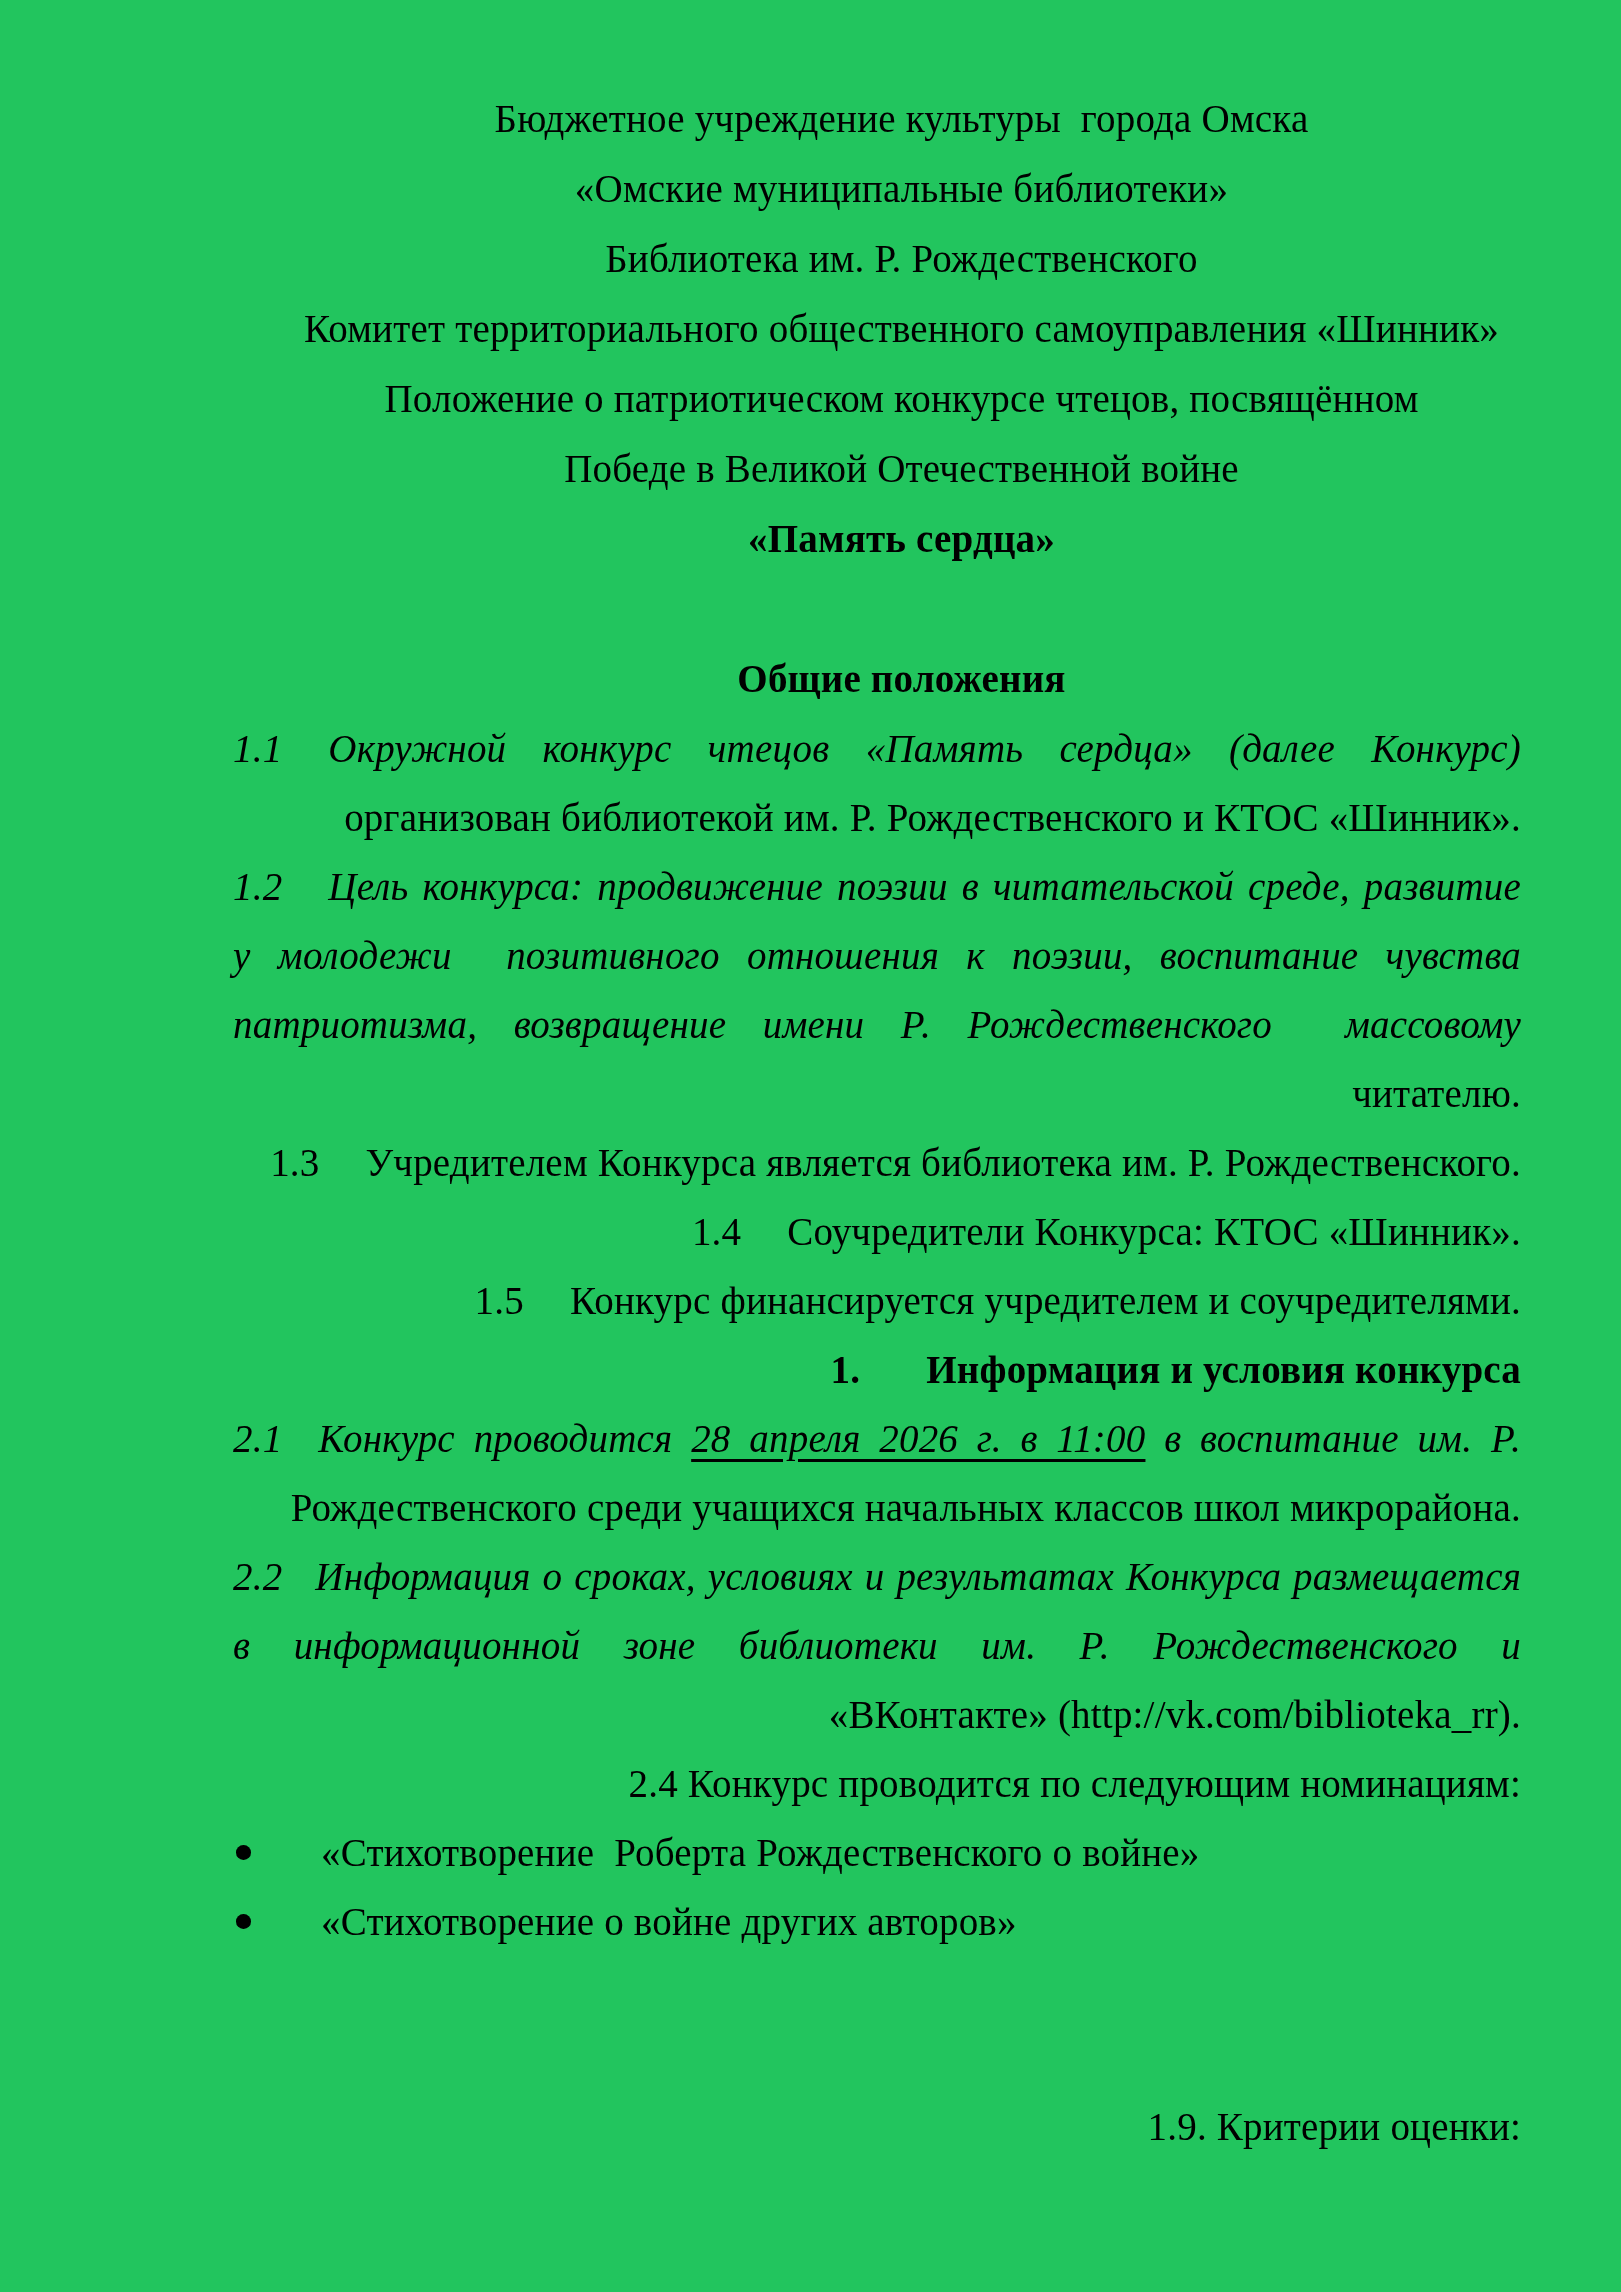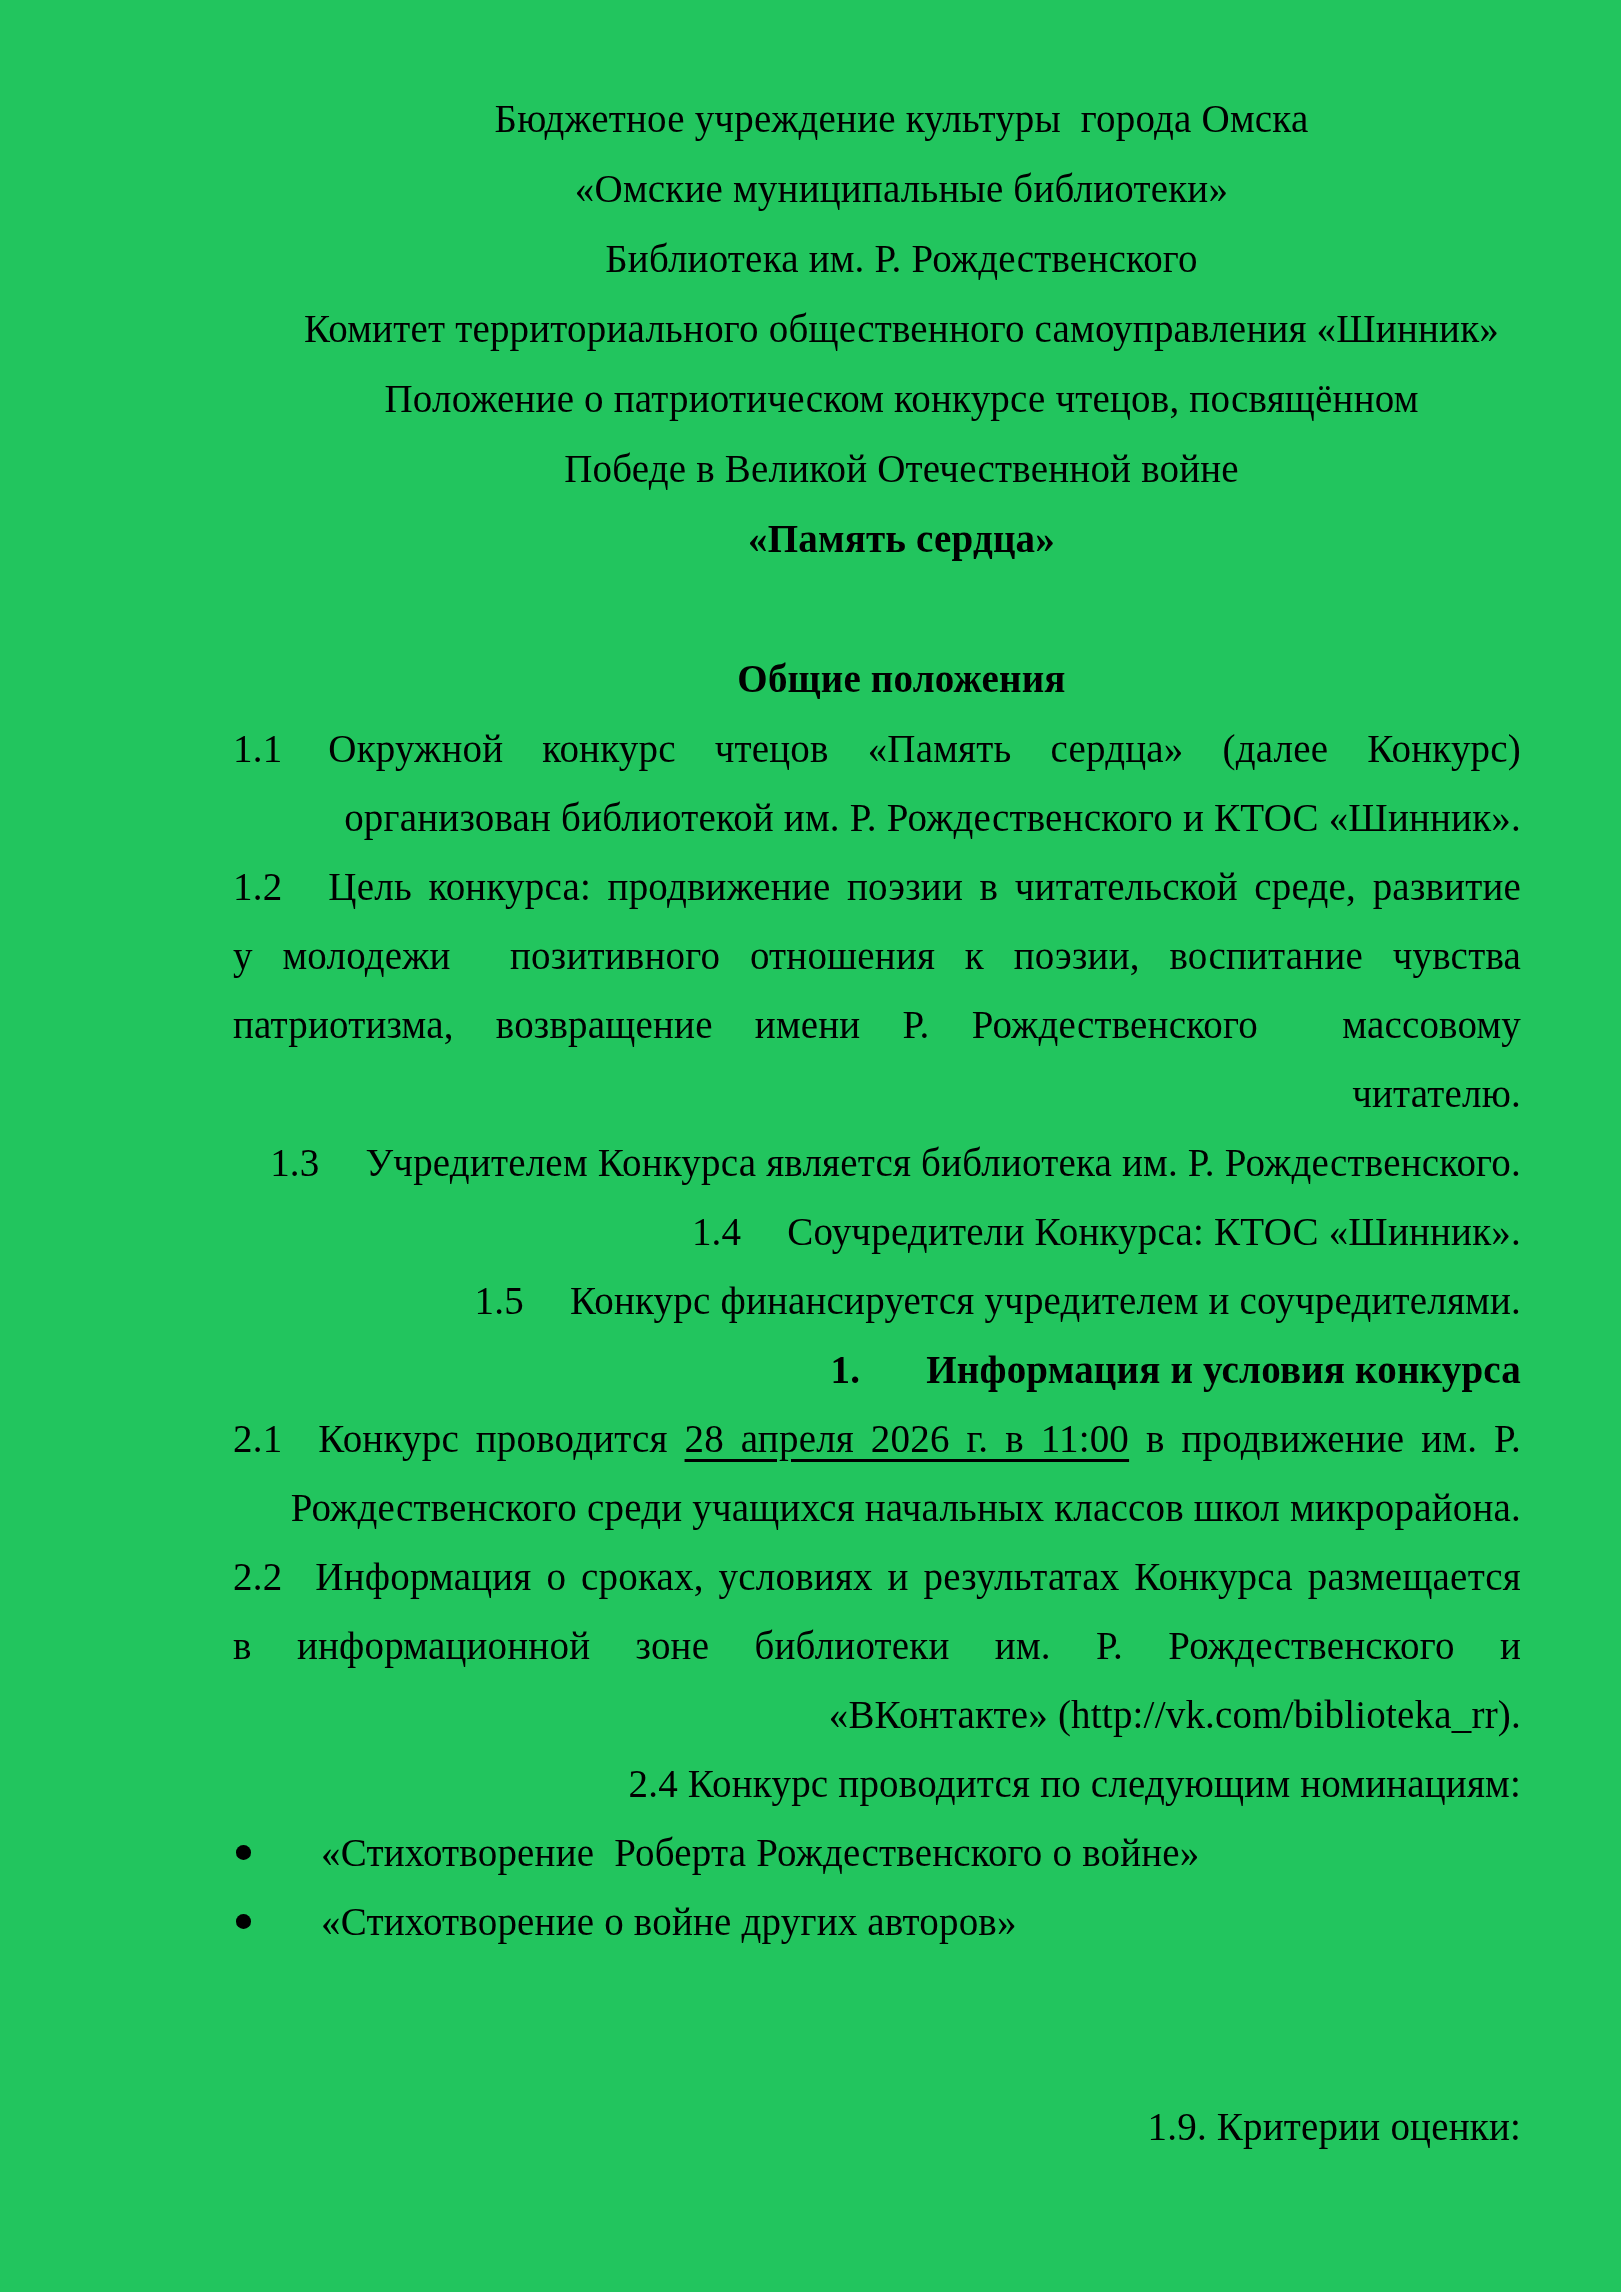--- a/index.html
+++ b/index.html
@@ -35,20 +35,21 @@
     height: 70px;
   }
   .center {
     text-align: center;
     padding-left: 49px;
   }
   .bold { font-weight: bold; }
   .just {
     text-align: justify;
     text-align-last: justify;
+    font-style: italic;
     -moz-text-align-last: justify;
   }
   .left-line { text-align: right; white-space: nowrap; }
   .num { display: inline; }
   .tab { display: inline-block; height: 2px; vertical-align: baseline; }
   .tab-a { width: 46px; }
   .tab-b { width: 66px; }
   .tab-c { width: 36px; }
   .tab-d { width: 33px; }
   .bullet {
@@ -101,21 +102,21 @@
     <div class="line left-line">читателю.</div>
 
     <div class="line left-line"><span class="num">1.3</span><span class="tab tab-a"></span><span>Учредителем Конкурса является библиотека им. Р. Рождественского.</span></div>
 
     <div class="line left-line"><span class="num">1.4</span><span class="tab tab-a"></span><span>Соучредители Конкурса: КТОС «Шинник».</span></div>
 
     <div class="line left-line"><span class="num">1.5</span><span class="tab tab-a"></span><span>Конкурс финансируется учредителем и соучредителями.</span></div>
 
     <div class="line left-line bold"><span class="num">1.</span><span class="tab tab-b"></span><span>Информация и условия конкурса</span></div>
 
-    <div class="line just"><span class="num">2.1</span><span class="tab tab-c"></span><span>Конкурс проводится </span><span class="u-date">28 апреля 2026 г. в 11:00</span><span> в продвижение им. Р.</span></div>
+    <div class="line just"><span class="num">2.1</span><span class="tab tab-c"></span><span>Конкурс проводится </span><span class="u-date">28 апреля 2026 г. в 11:00</span><span> в воспитание им. Р.</span></div>
     <div class="line left-line">Рождественского среди учащихся начальных классов школ микрорайона.</div>
 
     <div class="line just"><span class="num">2.2</span><span class="tab tab-d"></span><span>Информация о сроках, условиях и результатах Конкурса размещается</span></div>
     <div class="line just">в информационной зоне библиотеки им. Р. Рождественского и</div>
     <div class="line left-line">«ВКонтакте» (http://vk.com/biblioteka_rr).</div>
 
     <div class="line left-line">2.4 Конкурс проводится по следующим номинациям:</div>
 
     <div class="line bullet"><span class="dot"></span><span>«Стихотворение&nbsp; Роберта Рождественского о войне»</span></div>
     <div class="line bullet"><span class="dot"></span><span>«Стихотворение о войне других авторов»</span></div>

